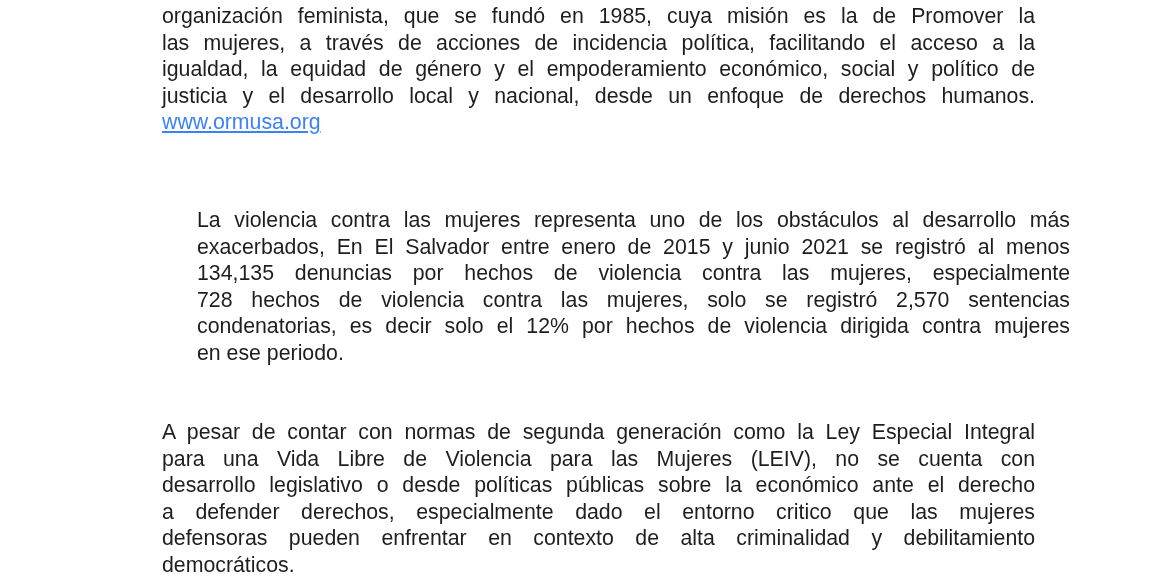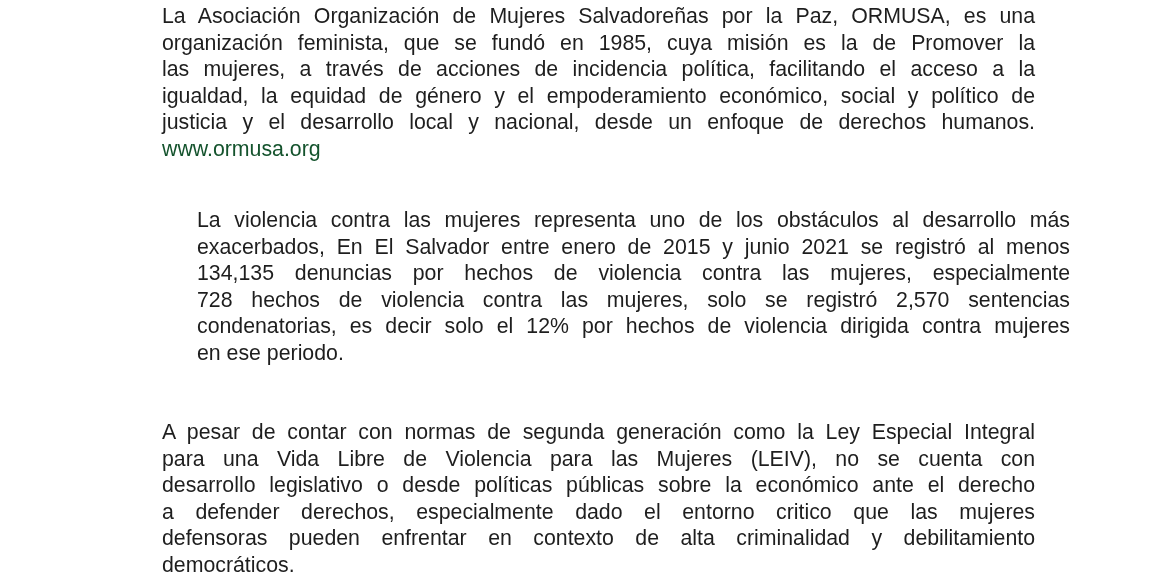--- a/index.html
+++ b/index.html
@@ -7,30 +7,29 @@
   .page {
     position: absolute; left: 162px; top: 0; width: 873px;
     font-family: "Liberation Sans", sans-serif;
     font-size: 21.3px; line-height: 26.6px; color: #1e1e1e;
   }
   .line { display: block; text-align: justify; text-align-last: justify; white-space: nowrap; }
   .line.last { text-align-last: left; }
   .p1 { position: absolute; top: 3px; left: 0; width: 873px; }
   .p2 { position: absolute; top: 207px; left: 0; width: 873px; margin-left: 35px; }
   .p3 { position: absolute; top: 419px; left: 0; width: 873px; }
-  a.link { color: #14532d; }
+  a.link { color: #3b82f6; text-decoration: underline; }
   sup { font-size: 13px; line-height: 0; vertical-align: super; }
 </style>
 </head>
 <body>
 
 <div class="page">
 
   <div class="p1">
-    <span class="line">La Asociación Organización de Mujeres Salvadoreñas por la Paz, ORMUSA, es una</span>
     <span class="line">organización feminista, que se fundó en 1985, cuya misión es la de Promover la</span>
     <span class="line">las mujeres, a través de acciones de incidencia política, facilitando el acceso a la</span>
     <span class="line">igualdad, la equidad de género y el empoderamiento económico, social y político de</span>
     <span class="line">justicia y el desarrollo local y nacional, desde un enfoque de derechos humanos.</span>
     <span class="line last"><a class="link">www.ormusa.org</a></span>
   </div>
 
   <div class="p2">
     <span class="line">La violencia contra las mujeres representa uno de los obstáculos al desarrollo más</span>
     <span class="line">exacerbados, En El Salvador entre enero de 2015 y junio 2021 se registró al menos</span>

